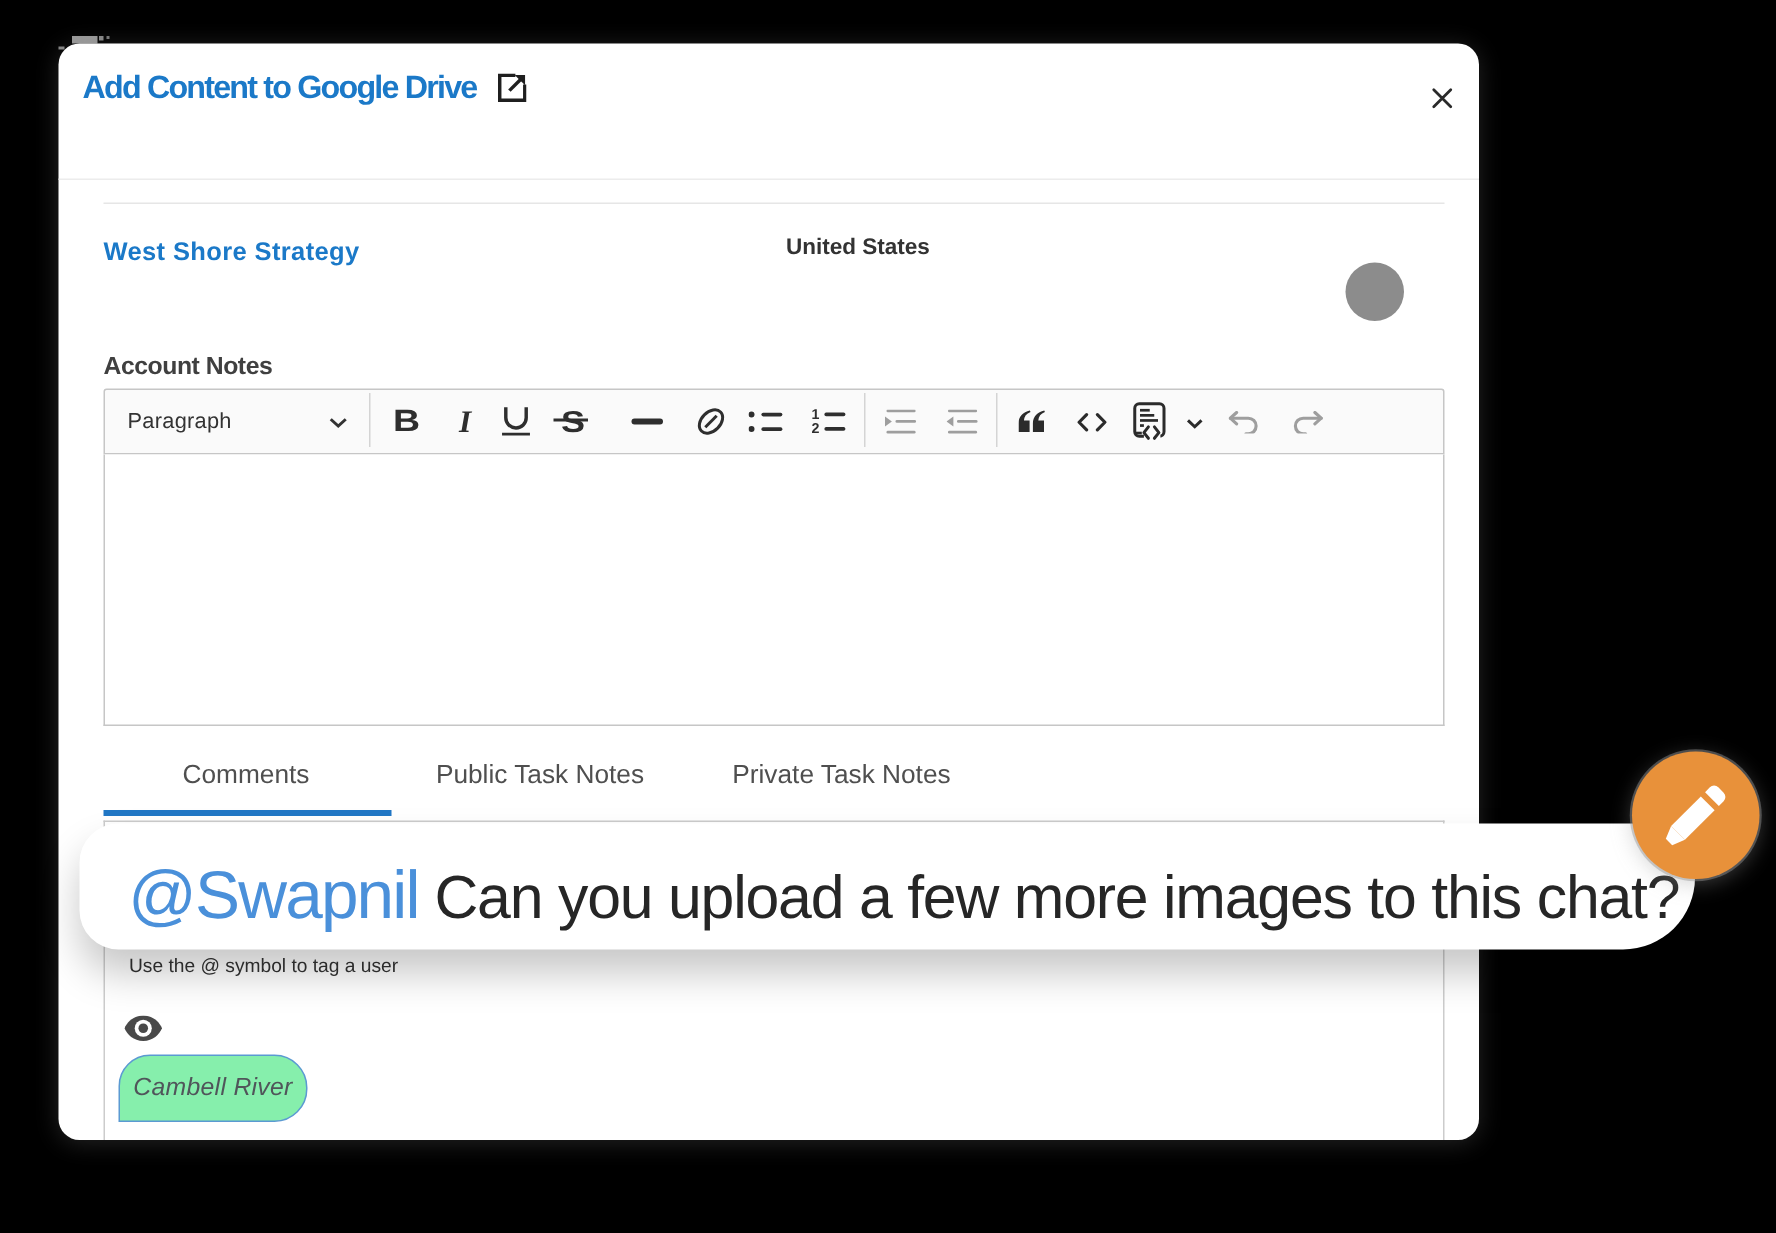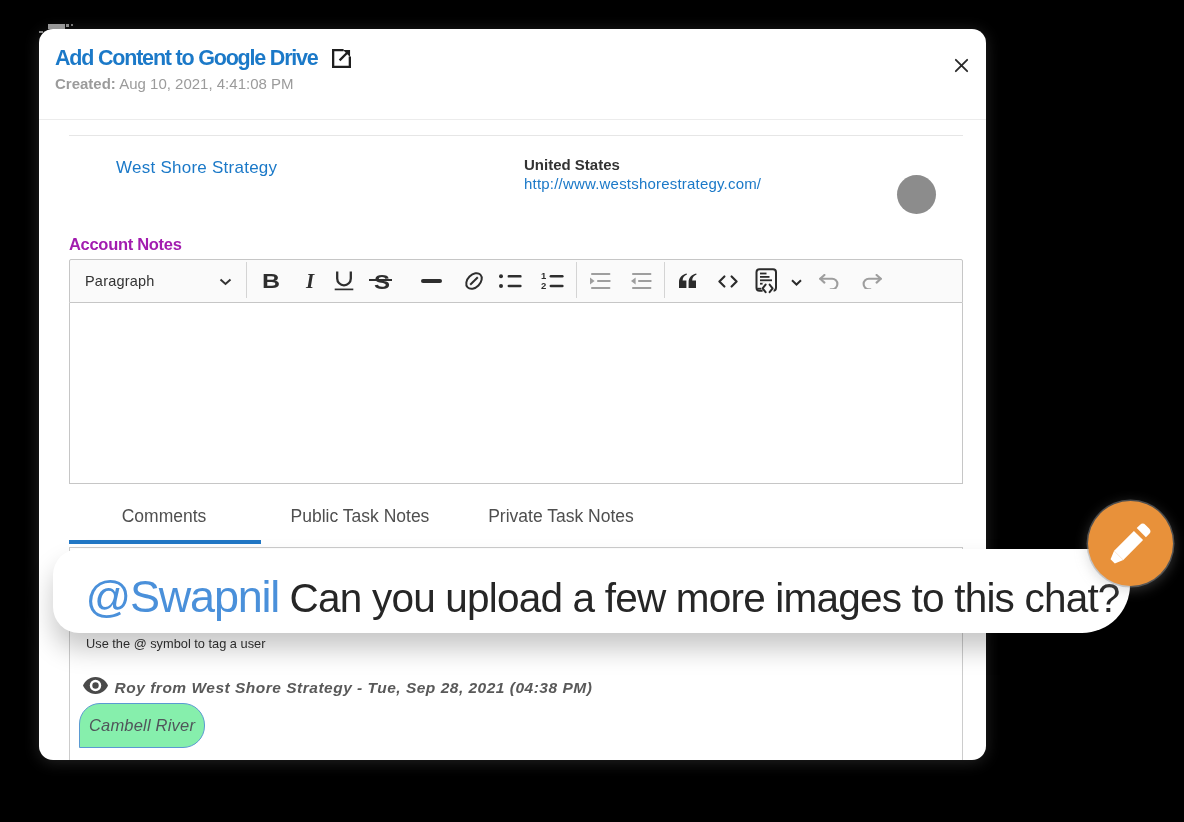--- a/index.html
+++ b/index.html
@@ -19,33 +19,31 @@
   <div class="abs" style="left:71px; top:24px; width:2px; height:2px; background:#777;"></div>
   <div class="abs" style="left:39px; top:31px; width:4px; height:2px; background:#888;"></div>
   <div id="card">
 
     <div class="abs" style="left:16px; top:17px; font-size:21.5px; font-weight:bold; color:#1b79c8; letter-spacing:-1.2px;">Add Content to Google Drive</div>
     <svg class="abs" width="19" height="19" viewBox="0 0 19 19" style="left:293px; top:20px;" fill="none" stroke="#1f1f1f">
       <path d="M11.6 1.15 H1.15 V17.85 H17.85 V7.4" stroke-width="2.3" stroke-linejoin="miter"></path>
       <path d="M7.6 11.4 L16.2 2.8" stroke-width="2.3"></path>
       <polygon points="11.1,0.95 18.05,0.95 18.05,7.9" fill="#1f1f1f" stroke="none"></polygon>
     </svg>
-    <div class="abs" style="left:16px; top:46px; font-size:15px; color:#9b9b9b;"><b>Created:</b> Aug 10, 2021, 4:41:08 PM</div>
     <svg class="abs" width="17" height="17" viewBox="0 0 24 24" style="left:914px; top:28px;" stroke="#2a2a2a" stroke-width="2.6" stroke-linecap="round">
       <path d="M4 4 L20 20 M20 4 L4 20"></path>
     </svg>
     <div class="abs" style="left:0; top:90px; width:947px; height:1px; background:#ececec;"></div>
     <div class="abs" style="left:30px; top:106px; width:894px; height:1px; background:#e6e6e6;"></div>
 
-    <div class="abs" style="left:30px; top:129px; font-size:17px; font-weight:normal; color:#1b79c8; letter-spacing:0.25px;margin-left:47px;">West Shore Strategy</div>
+    <div class="abs" style="left:30px; top:129px; font-size:17px; font-weight:bold; color:#1b79c8; letter-spacing:0.25px;">West Shore Strategy</div>
     <div class="abs" style="left:485px; top:127px; font-size:15px; font-weight:bold; color:#333;">United States</div>
-    <div class="abs" style="left:485px; top:146px; font-size:15px; color:#1b79c8; letter-spacing:0.2px;">http://www.westshorestrategy.com/</div>
     <div class="abs" style="left:858px; top:146px; width:39px; height:39px; border-radius:50%; background:#8c8c8c;"></div>
 
-    <div class="abs" style="left:30px; top:206px; font-size:16.5px; font-weight:bold; color:#a21caf; letter-spacing:-0.3px;">Account Notes</div>
+    <div class="abs" style="left:30px; top:206px; font-size:16.5px; font-weight:bold; color:#404040; letter-spacing:-0.3px;">Account Notes</div>
 
     <div class="abs" style="left:30px; top:230px; width:894px; height:44px; background:#fafafa; border:1px solid #c6c6c6; border-radius:2px 2px 0 0;"></div>
     <div class="abs" style="left:46px; top:244px; font-size:14.5px; color:#333; letter-spacing:0.2px;">Paragraph</div>
     <svg class="abs" width="13" height="8" viewBox="0 0 13 8" style="left:180px; top:249px;" fill="none" stroke="#333" stroke-width="2">
         <path d="M1.5 1.5 L6.5 6 L11.5 1.5"></path>
       </svg>
     <div class="sep" style="left:207px; top:233px; height:36px;"></div>
     <div class="abs" style="left:222.5px; top:240px; font-size:20.5px; font-weight:800; color:#2e2e2e; transform:scaleX(1.22); transform-origin:0 0;">B</div>
     <div class="abs" style="left:267px; top:240px; font-size:21px; font-weight:bold; font-style:italic; color:#2e2e2e; font-family:'Liberation Serif',serif;">I</div>
     <svg class="abs" width="20" height="20" viewBox="0 0 20 20" style="left:295px; top:241.5px;" fill="none" stroke="#2e2e2e">
@@ -136,21 +134,20 @@
     <div class="abs" style="left:449.2px; top:476.5px; font-size:17.5px; color:#4f4f4f;">Private Task Notes</div>
     <div class="abs" style="left:30px; top:511px; width:192px; height:3.5px; background:#2177c5;"></div>
 
     <div class="abs" style="left:30px; top:518px; width:894px; height:213px; border:1px solid #ccc; border-bottom:none;"></div>
     <div class="abs" style="left:47px; top:607px; font-size:12.8px; color:#333;">Use the @ symbol to tag a user</div>
     <svg class="abs" width="25" height="17" viewBox="0 0 25 17" style="left:44px; top:648px;">
       <path d="M12.5 0 C6 0 1.7 4.5 0 8.5 C1.7 12.5 6 17 12.5 17 C19 17 23.3 12.5 25 8.5 C23.3 4.5 19 0 12.5 0 Z" fill="#494949"></path>
       <circle cx="12.5" cy="8.5" r="5.7" fill="#fff"></circle>
       <circle cx="12.5" cy="8.5" r="3.2" fill="#494949"></circle>
     </svg>
-    <div class="abs" style="left:75.6px; top:650px; font-size:15.5px; font-weight:bold; font-style:italic; color:#595959; letter-spacing:0.5px;">Roy from West Shore Strategy - Tue, Sep 28, 2021 (04:38 PM)</div>
     <div class="abs" style="left:40px; top:674px; width:126px; height:45px; background:#86efac; border:1px solid #5b9ad2; border-radius:21px 22px 22px 0; font-size:16.5px; font-style:italic; color:#50555a; letter-spacing:0.2px; line-height:42px; text-align:center;">Cambell River</div>
   </div>
 
   <div class="abs" style="left:53px; top:549px; width:1077px; height:84px; background:#fff; border-radius:26px 26px 48px 26px; box-shadow:0 16px 26px rgba(0,0,0,0.22);"></div>
   <div class="abs" style="left:85.5px; top:570.5px; font-size:40.5px; color:#262626; letter-spacing:-0.8px;"><span style="color:#4a90da; font-size:45px; letter-spacing:-1.2px;">@Swapnil</span> Can you upload a few more images to this chat?</div>
 
   <div class="abs" style="left:1088px; top:501px; width:85px; height:85px; border-radius:50%; background:#e8913a; box-shadow:0 0 0 1.5px rgba(150,150,150,0.45), 0 3px 14px rgba(150,150,150,0.4);"></div>
   <svg class="abs" width="56" height="56" viewBox="0 0 56 56" style="left:1102px; top:516px;" fill="#fff">
     <g transform="rotate(-45 28 28)">
       <polygon points="3.5,25 3.5,31 12,34.5 12,21.5"></polygon>

